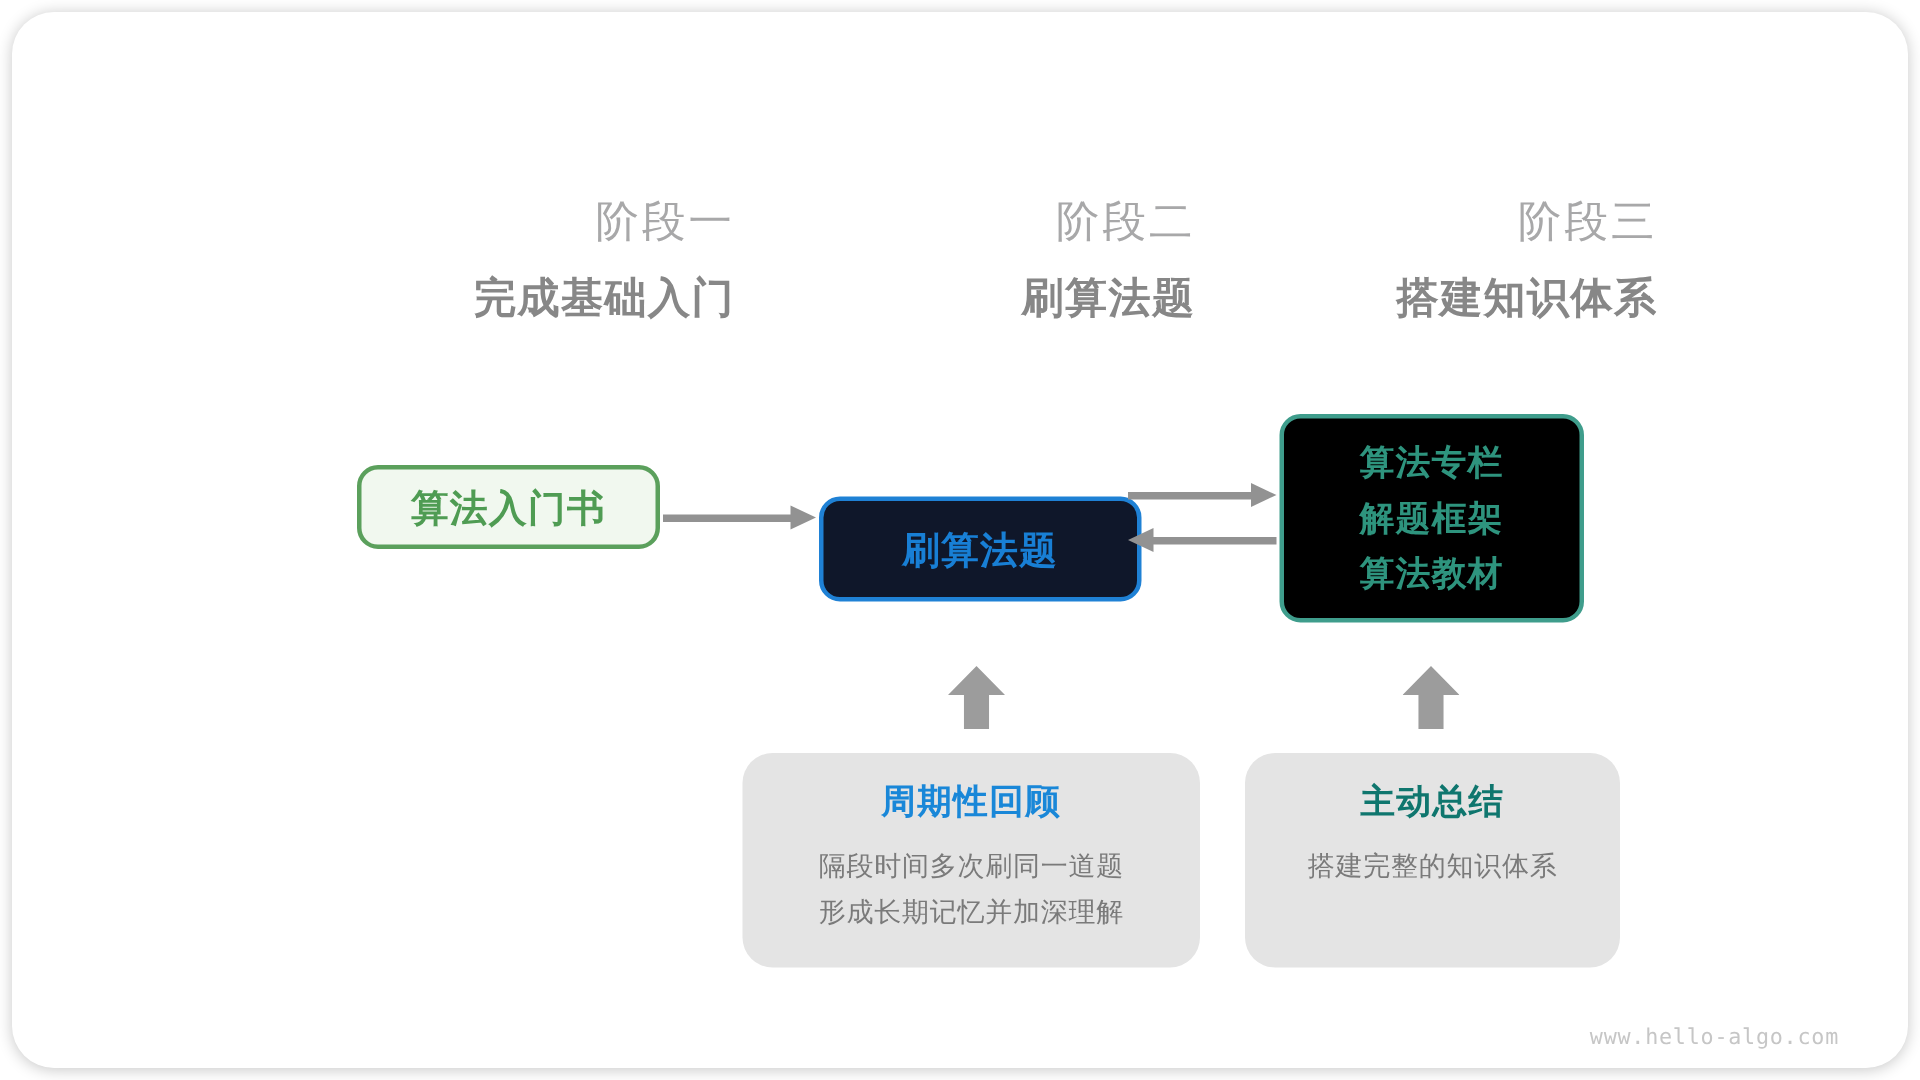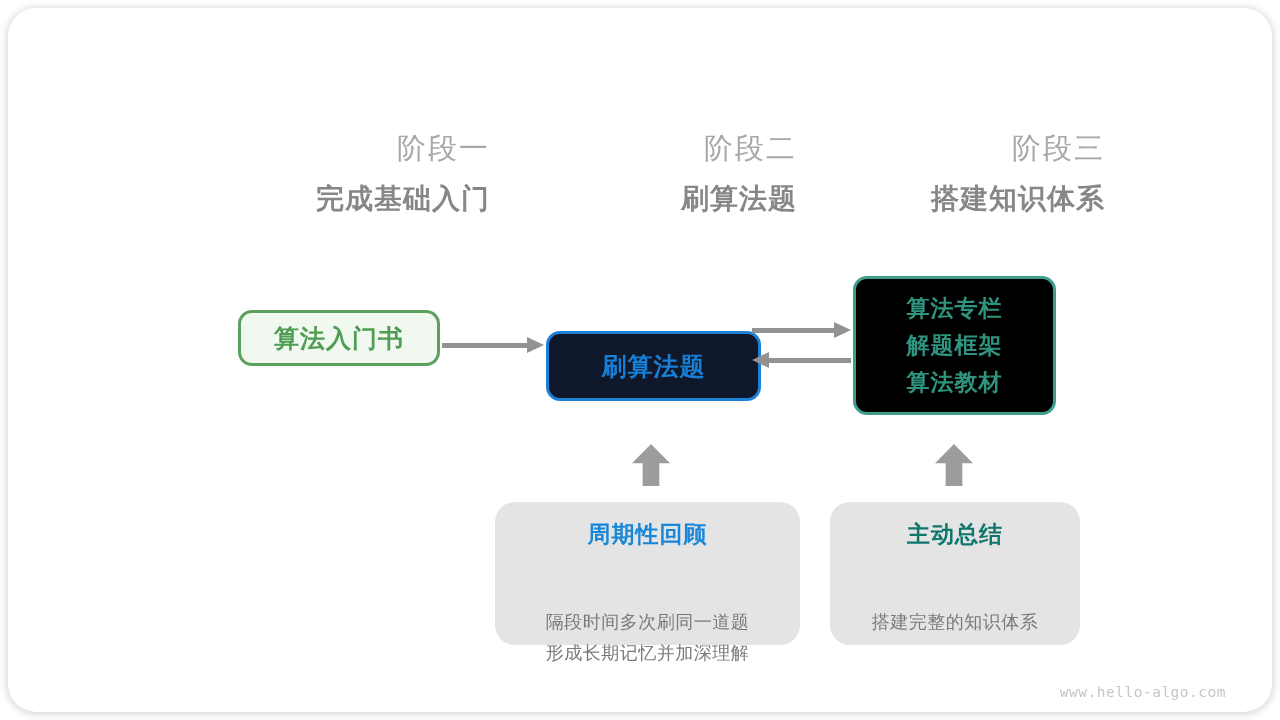--- a/index.html
+++ b/index.html
@@ -68,21 +68,20 @@
     clip-path: polygon(50% 0%, 100% 46%, 72% 46%, 72% 100%, 28% 100%, 28% 46%, 0% 46%);
   }
   .up-arrow.u1 { left: 624px; top: 436px; }
   .up-arrow.u2 { left: 927px; top: 436px; }
   
   .note-box {
     position: absolute; top: 494px; height: 143px;
     background: #e4e4e4; border-radius: 20px;
     display: flex; flex-direction: column; align-items: center;
     padding-top: 19px;
-    gap: 45px;
   }
   .note-box.n1 { left: 487px; width: 305px; }
   .note-box.n2 { left: 822px; width: 250px; }
   .note-title { font-size: 23px; font-weight: 700; letter-spacing: 1px; line-height: 26px; }
   .note-title.blue { color: #1987d8; }
   .note-title.teal { color: #0f766e; }
   .note-body { margin-top: 15px; font-size: 18px; color: #7a7a7a; line-height: 30.5px; text-align: center; letter-spacing: 0.5px; }
   .note-body .line { display: block; }
   
   .watermark {

